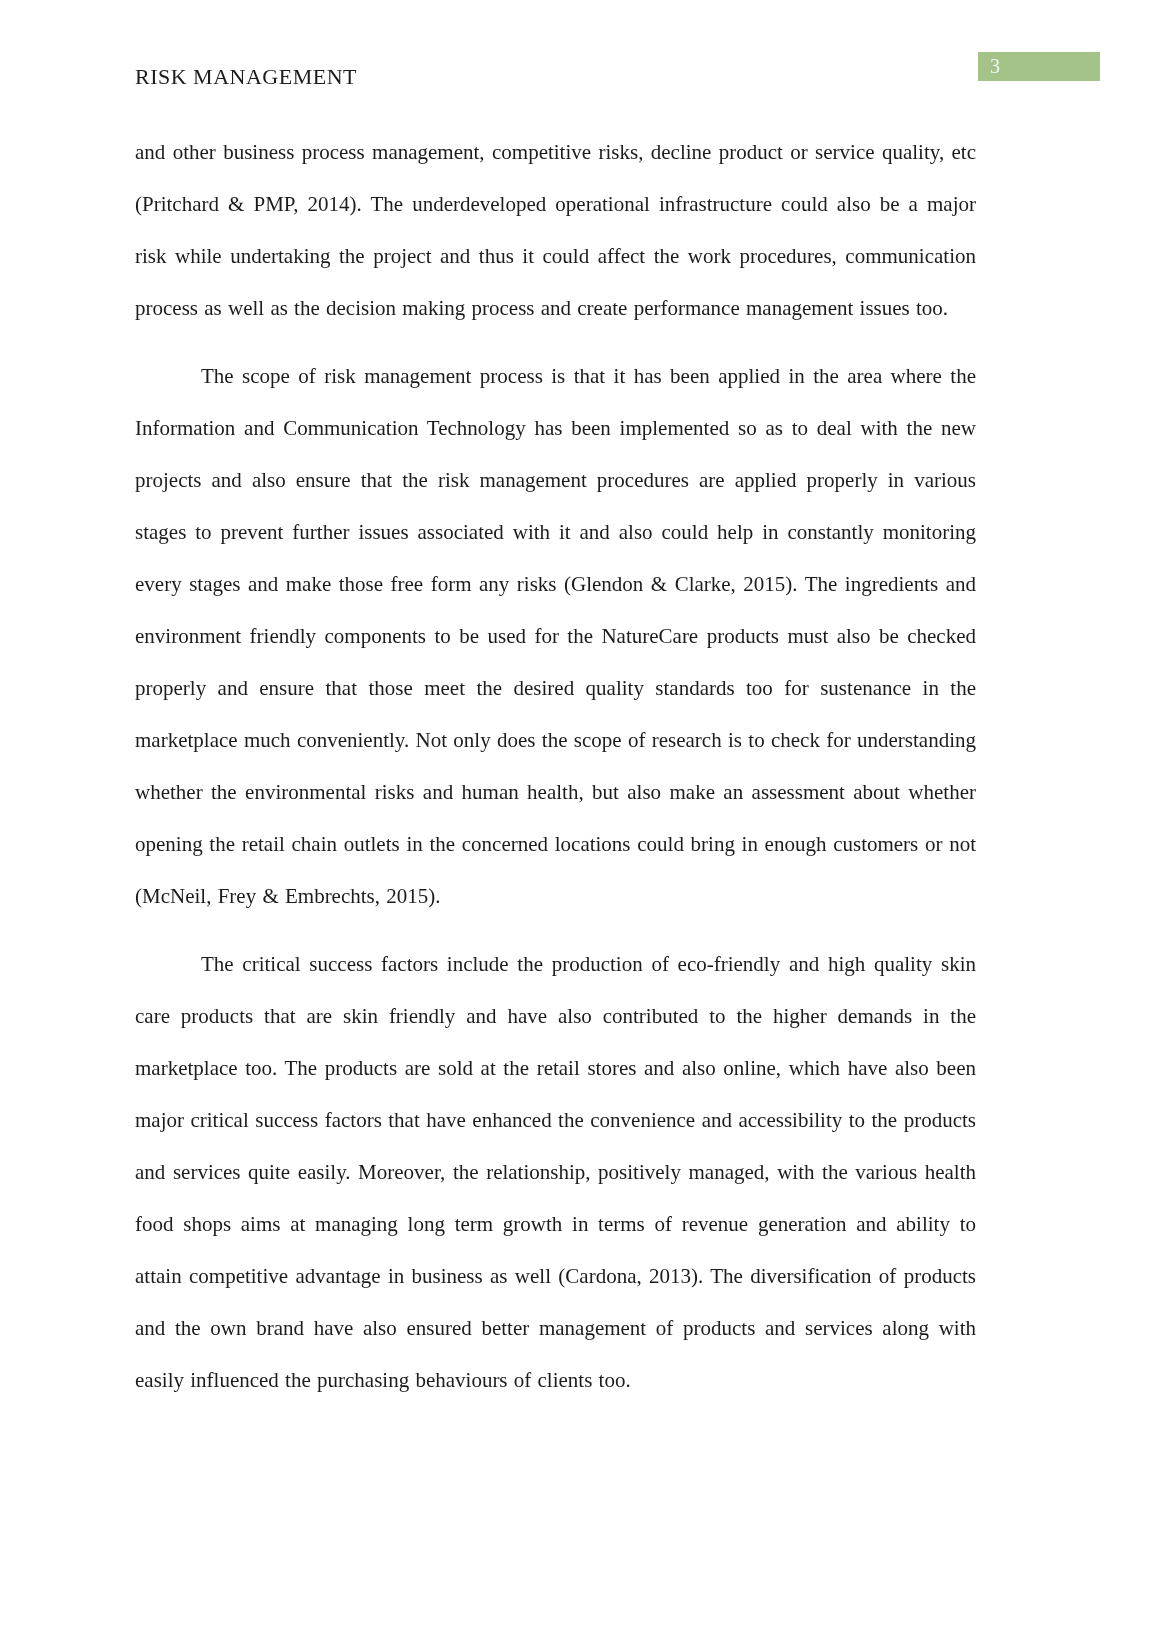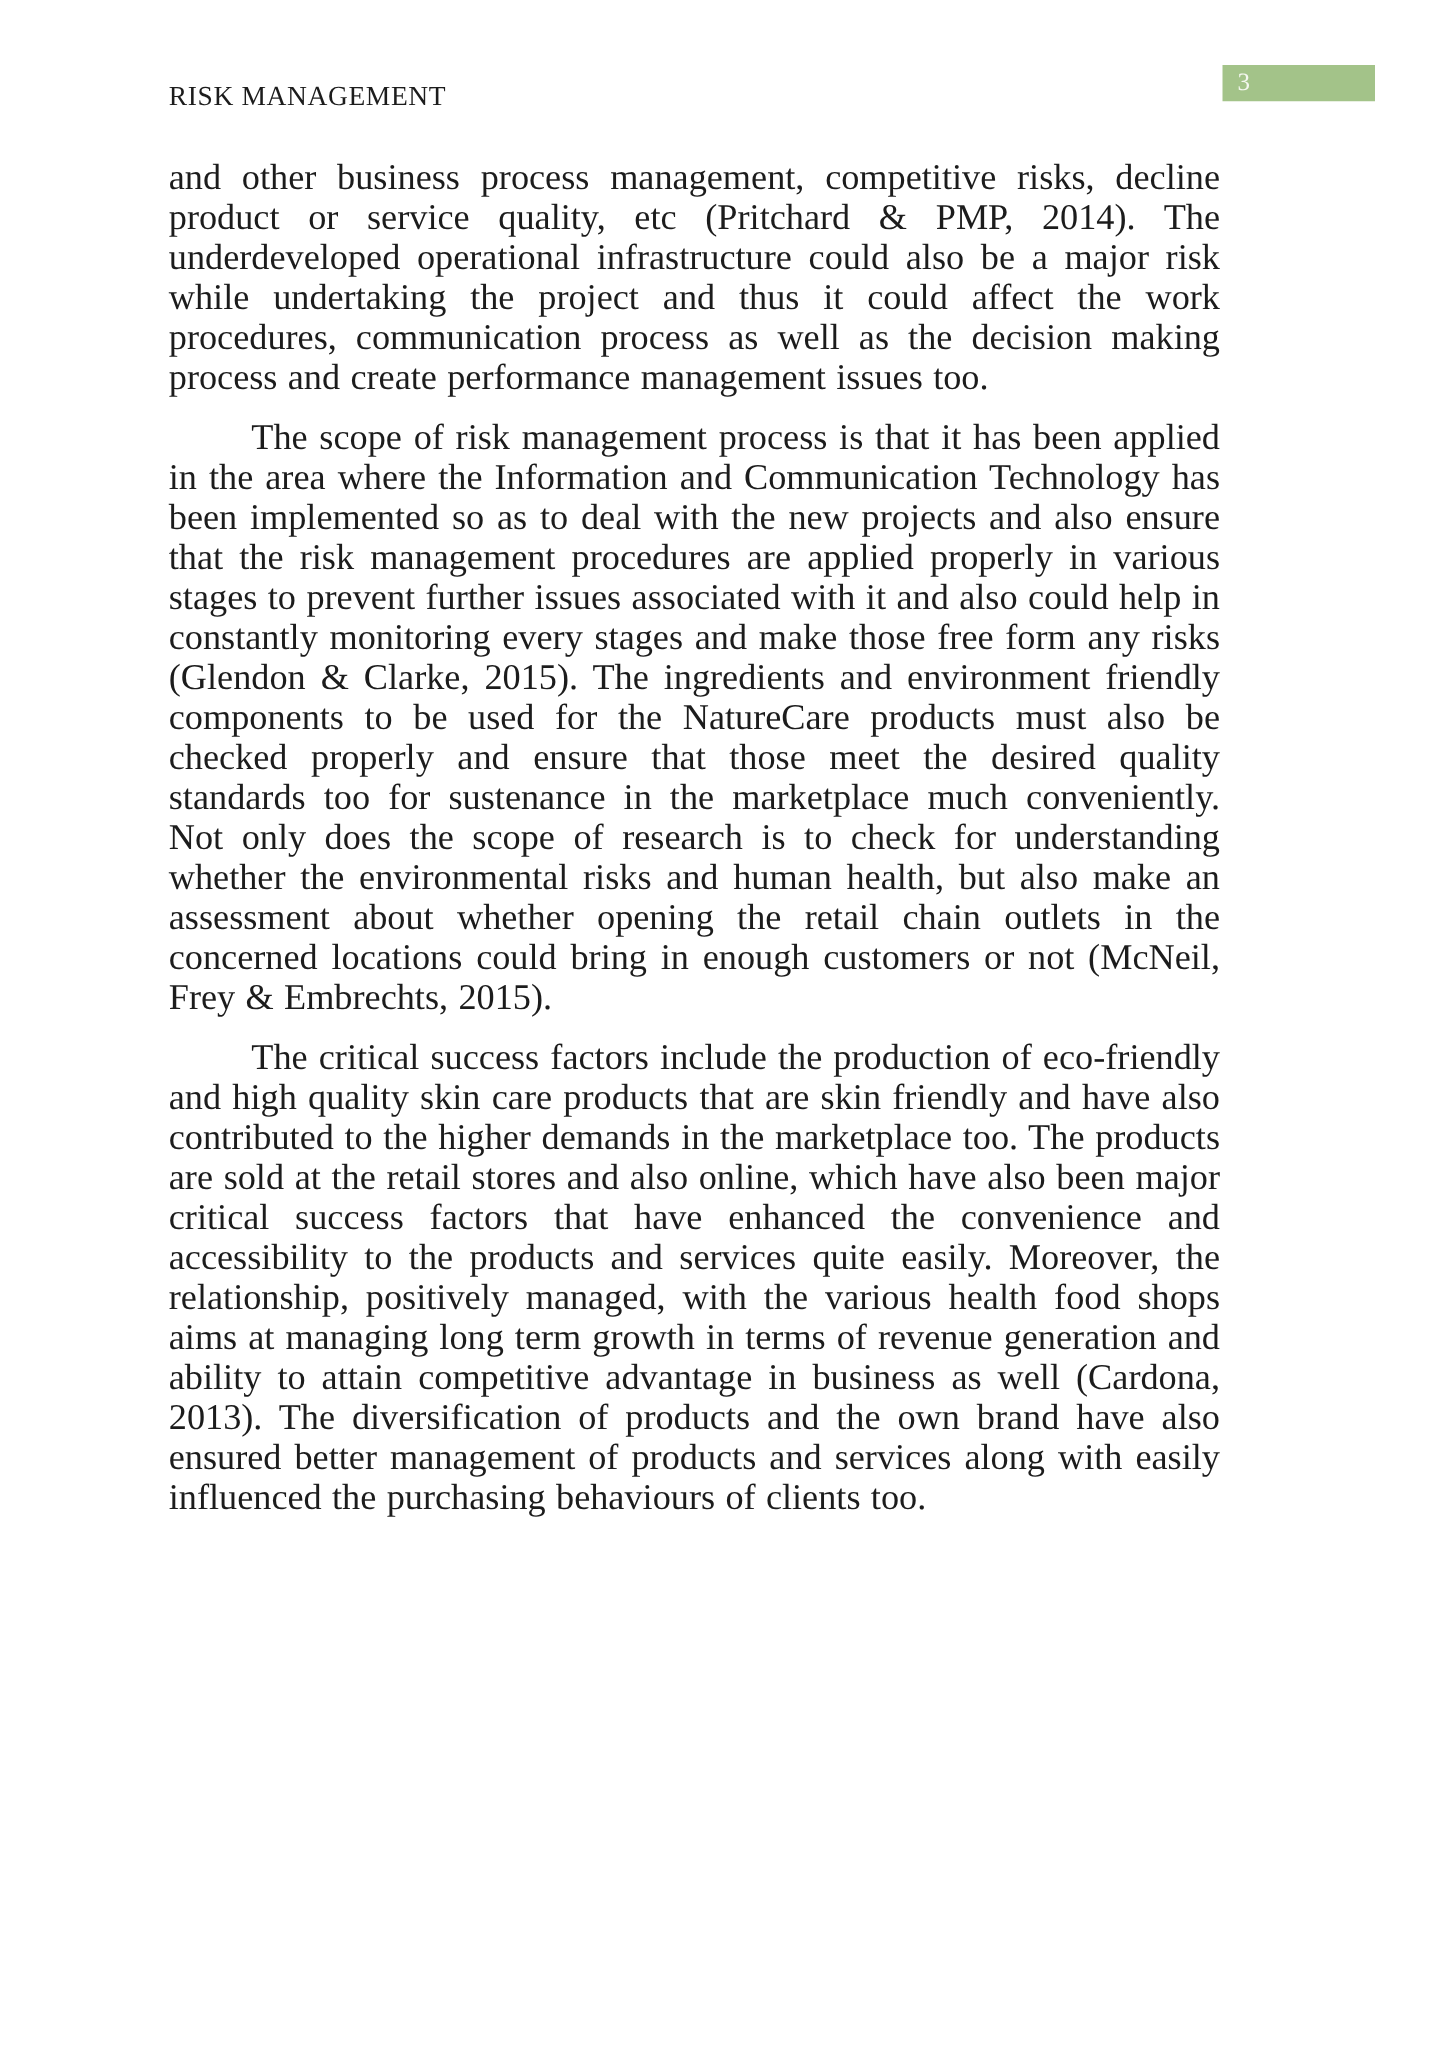--- a/index.html
+++ b/index.html
@@ -47,22 +47,22 @@
     box-sizing: border-box;
   }
   .body-text {
     position: absolute;
     top: 126px;
     left: 135px;
     width: 841px;
   }
   .para {
     margin: 0 0 16px 0;
-    font-size: 29px;
-    line-height: 32px;
+    font-size: 21px;
+    line-height: 52px;
     text-align: justify;
     word-spacing: 1px;
   }
   .para.indent {
     text-indent: 66px;
   }
 </style>
 </head>
 <body>
 

